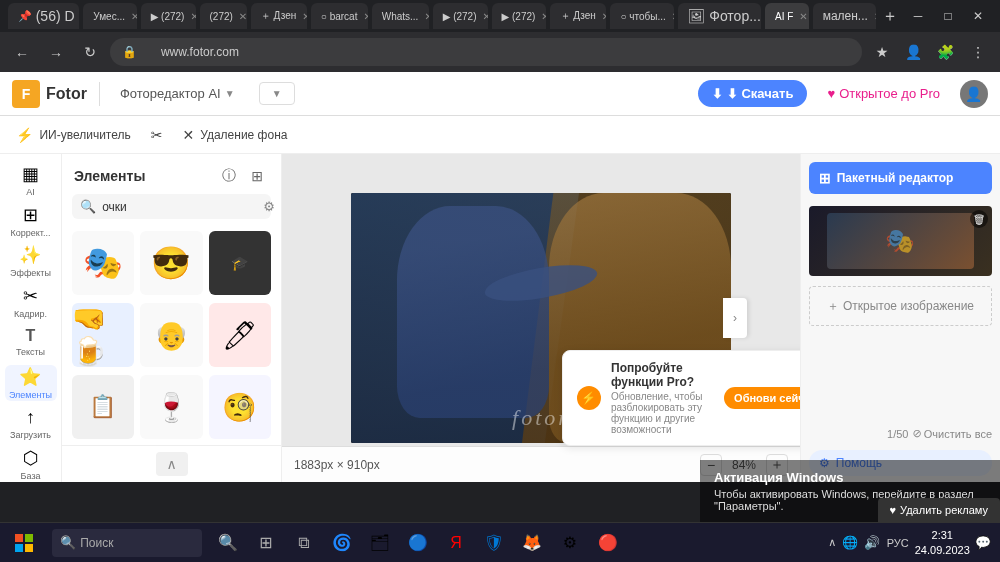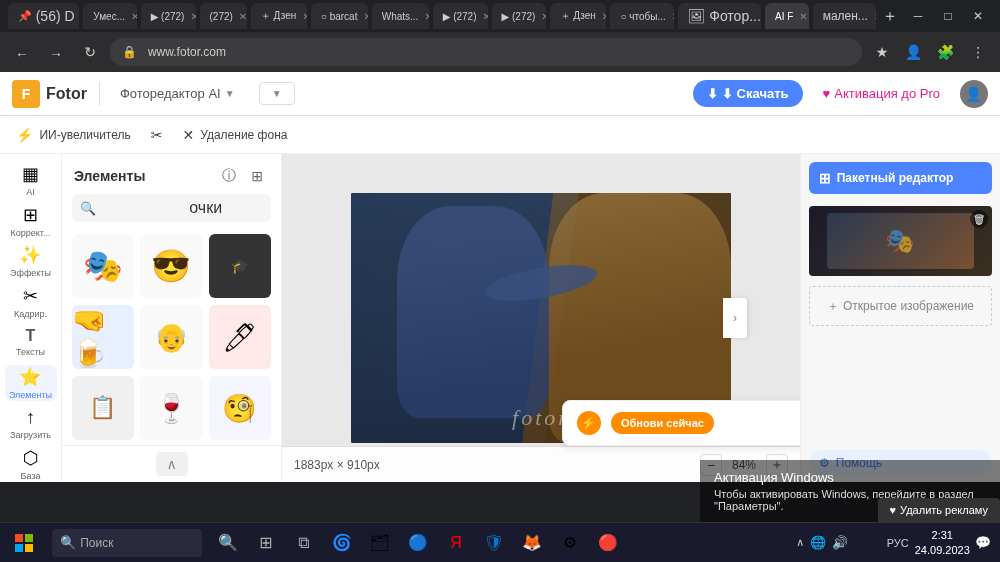--- a/index.html
+++ b/index.html
@@ -68,21 +68,21 @@
     .sidebar-item.active .s-label { color:#4c84ff; }
     .sidebar-item.active .s-icon { color:#4c84ff; }
 
     
     .panel { width:220px; background:#fff; border-right:1px solid #eee; display:flex; flex-direction:column; overflow:hidden; }
     .panel-header { padding:10px 12px 6px; display:flex; align-items:center; justify-content:space-between; }
     .panel-title { font-weight:700; font-size:14px; color:#333; }
     .panel-actions { display:flex; gap:4px; }
     .panel-action-btn { width:24px; height:24px; display:flex; align-items:center; justify-content:center; color:#666; font-size:14px; cursor:pointer; }
     .search-bar { margin:0 10px 8px; display:flex; align-items:center; background:#f5f5f5; border-radius:6px; padding:5px 8px; gap:6px; }
-    .search-input { flex:1; border:none; background:transparent; font-size:16px; color:#333; outline:none;text-align:center; }
+    .search-input { flex:1; border:none; background:transparent; font-size:12px; color:#333; outline:none; }
     .search-clear { color:#888; font-size:12px; cursor:pointer; }
     .elements-grid { display:grid; grid-template-columns: repeat(3, 1fr); gap:6px; padding:4px 10px; overflow-y:auto; flex:1; }
     .element-item { background:#f9f9f9; border-radius:6px; height:64px; display:flex; align-items:center; justify-content:center; cursor:pointer; font-size:28px; overflow:hidden; }
     .no-more { text-align:center; color:#aaa; font-size:11px; padding:10px 0; }
 
     
     .canvas-area { flex:1; background:#e8e8e8; display:flex; align-items:center; justify-content:center; position:relative; overflow:hidden; }
     .canvas-wrapper { position:relative; }
     .canvas-img { width:380px; height:250px; background:#111; border-radius:2px; overflow:hidden; display:flex; align-items:center; justify-content:center; position:relative; }
     .canvas-nav-btn { position:absolute; right:-16px; top:50%; transform:translateY(-50%); width:24px; height:40px; background:#fff; border-radius:0 4px 4px 0; display:flex; align-items:center; justify-content:center; color:#888; font-size:12px; cursor:pointer; box-shadow:2px 0 4px rgba(0,0,0,0.1); }
@@ -108,21 +108,21 @@
     .right-panel-image { position:relative; border-radius:4px; overflow:hidden; height:70px; background:#333; }
     .img-delete { position:absolute; top:4px; right:4px; width:18px; height:18px; background:rgba(0,0,0,0.5); border-radius:50%; display:flex; align-items:center; justify-content:center; color:#fff; font-size:10px; cursor:pointer; }
     .right-add-btn { margin:6px 8px; border:1px dashed #ccc; border-radius:4px; height:40px; display:flex; align-items:center; justify-content:center; color:#888; font-size:12px; gap:4px; cursor:pointer; }
     .right-spacer { flex:1; }
     .right-page-info { padding:4px 8px; font-size:11px; color:#888; text-align:right; display:flex; align-items:center; justify-content:flex-end; gap:4px; }
     .clear-all { color:#888; font-size:11px; cursor:pointer; display:flex; align-items:center; gap:2px; }
     .help-btn { margin:6px 8px; background:#e8f0ff; border-radius:16px; padding:6px 10px; display:flex; align-items:center; gap:6px; font-size:12px; color:#4c84ff; cursor:pointer; }
 
     
     .win-activation { position:absolute; bottom:40px; right:0; width:300px; background:rgba(0,0,0,0.5); padding:10px 14px; pointer-events:none; }
-    .win-act-title { color:#fff; font-size:13px; font-weight:400; }
+    .win-act-title { color:#fff; font-size:13px; font-weight:700; }
     .win-act-desc { color:#ddd; font-size:11px; margin-top:3px; }
     .remove-ads-btn { position:absolute; bottom:40px; right:0; background:#333; color:#fff; padding:6px 12px; font-size:11px; display:flex; align-items:center; gap:4px; cursor:pointer; border-radius:4px 4px 0 0; }
 
     
     ::-webkit-scrollbar { width:4px; }
     ::-webkit-scrollbar-track { background:#f0f0f0; }
     ::-webkit-scrollbar-thumb { background:#ccc; border-radius:2px; }
   </style>
 </head>
 <body>
@@ -195,21 +195,21 @@
       <div class="win-btn close">✕</div>
     </div>
   </div>
 
   <div class="nav-bar">
     <div class="nav-btn">←</div>
     <div class="nav-btn">→</div>
     <div class="nav-btn">↻</div>
     <div class="address-bar">
       <span>🔒</span>
-      <span style="margin-left:11px;">www.fotor.com</span>
+      <span style="margin-left:24px;">www.fotor.com</span>
     </div>
     <div class="nav-actions">
       <div class="nav-btn">★</div>
       <div class="nav-btn">👤</div>
       <div class="nav-btn">🧩</div>
       <div class="nav-btn">⋮</div>
     </div>
   </div>
 
   <div class="app">
@@ -229,21 +229,21 @@
       <div class="header-open-btn">
         <span style="font-size:10px;color:#888">▼</span>
       </div>
       <div class="header-spacer"></div>
       <div class="download-btn">
         <span>⬇</span>
         <span>⬇ Скачать</span>
       </div>
       <div class="upgrade-btn">
         <span>♥</span>
-        <span>Активация до Pro</span>
+        <span>Открытое до Pro</span>
       </div>
       <div class="avatar" style="background:#777; display:flex; align-items:center; justify-content:center; color:#ccc; font-size:14px;">👤</div>
     </div>
 
     <div class="tools-bar">
       <div class="tool-item">
         <span class="tool-icon">⚡</span>
         <span>ИИ-увеличитель</span>
       </div>
       <div class="tool-item">
@@ -353,20 +353,24 @@
           <span>1883px × 910px</span>
           <div class="zoom-controls">
             <div class="zoom-btn">−</div>
             <span style="min-width:36px;text-align:center;font-size:12px;color:#555;">84%</span>
             <div class="zoom-btn">＋</div>
           </div>
         </div>
 
         <div class="pro-promo">
           <div class="promo-icon">⚡</div>
+          <div class="promo-text">
+            <div class="promo-title">Попробуйте функции Pro?</div>
+            <div class="promo-desc">Обновление, чтобы разблокировать эту функцию и другие возможности</div>
+          </div>
           <div class="promo-btn">Обнови сейчас</div>
         </div>
       </div>
 
       <div class="right-panel">
         <div class="batch-editor">
           <span class="batch-editor-icon">⊞</span>
           <span>Пакетный редактор</span>
         </div>
         <div class="right-panel-images">
@@ -377,20 +381,27 @@
               </div>
               <div class="img-delete">🗑</div>
             </div>
           </div>
         </div>
         <div class="right-add-btn">
           <span>＋</span>
           <span>Открытое изображение</span>
         </div>
         <div class="right-spacer"></div>
+        <div class="right-page-info">
+          <span>1/50</span>
+          <div class="clear-all">
+            <span>⊘</span>
+            <span>Очистить все</span>
+          </div>
+        </div>
         <div class="help-btn">
           <span>⚙</span>
           <span>Помощь</span>
         </div>
       </div>
 
     </div>
   </div>
 </div>
 
@@ -426,20 +437,20 @@
     <div class="taskbar-icon" style="font-size:16px;color:#ff0000">Я</div>
     <div class="taskbar-icon" style="font-size:16px;color:#0078d4">🛡</div>
     <div class="taskbar-icon" style="font-size:16px;">🦊</div>
     <div class="taskbar-icon" style="font-size:16px;">⚙</div>
     <div class="taskbar-icon" style="font-size:16px;color:#f00">🔴</div>
   </div>
   <div class="tray">
     <span style="color:#ccc;font-size:11px">∧</span>
     <span style="color:#ccc;font-size:13px">🌐</span>
     <span style="color:#ccc;font-size:13px">🔊</span>
-    <span style="color:#ccc;font-size:11px;margin-left:32px;">РУС</span>
+    <span style="color:#ccc;font-size:11px;">РУС</span>
     <div class="tray-time">
       <div>2:31</div>
       <div>24.09.2023</div>
     </div>
     <span style="color:#ccc;font-size:13px">💬</span>
   </div>
 </div>
 
 </body></html>

